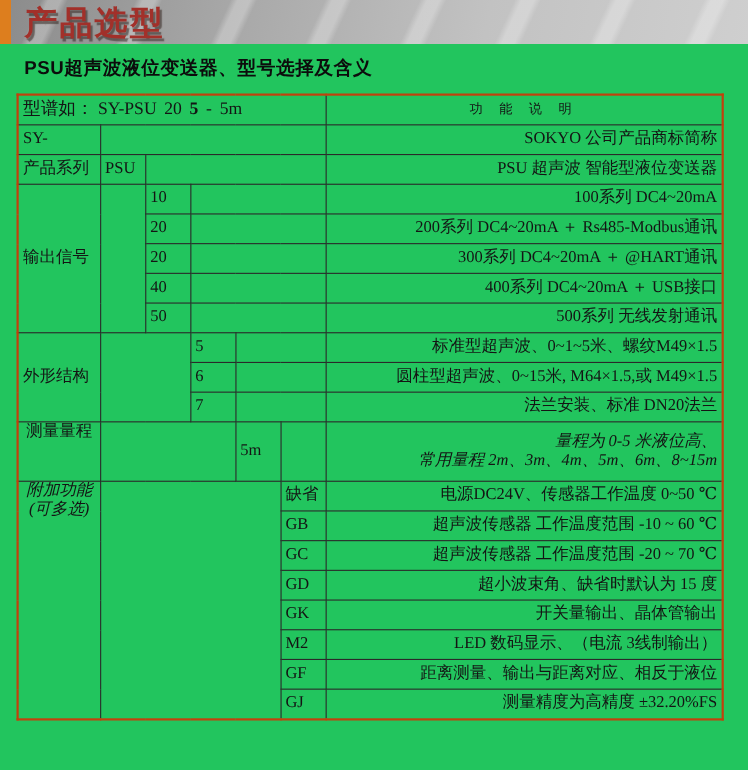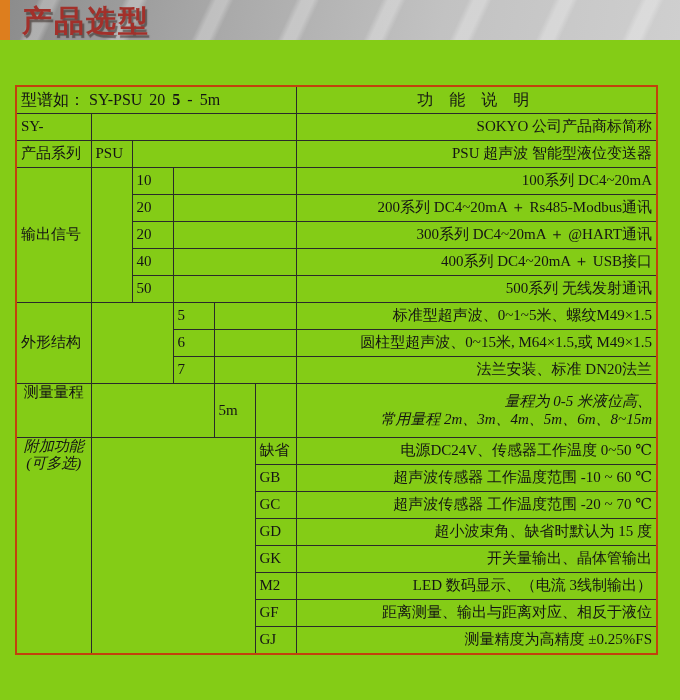--- a/index.html
+++ b/index.html
@@ -1,16 +1,16 @@
 <!DOCTYPE html>
 <html><head>
 <meta charset="utf-8">
 <style>
   html,body{margin:0;padding:0;background:#ffffff;}
-  .page{position:relative;width:680px;height:700px;background:#84cc16;overflow:hidden;
+  .page{position:relative;width:680px;height:700px;background:#22c55e;overflow:hidden;
         font-family:"Liberation Serif","DejaVu Serif",serif;color:#111;}
 
   
   .banner{position:absolute;left:0;top:0;width:680px;height:40px;
     background:
       repeating-linear-gradient(115deg, rgba(255,255,255,0) 0 34px, rgba(255,255,255,0.28) 40px 50px, rgba(255,255,255,0) 56px 78px),
       linear-gradient(100deg,#8b8b8b 0%,#a7a7a7 30%,#c2c2c2 65%,#cfcfcf 100%);}
   .accent-bar{position:absolute;left:0;top:0;width:10px;height:40px;background:#dd7e1e;}
   .banner-title{position:absolute;left:22px;top:1px;font-family:"Liberation Sans","DejaVu Sans",sans-serif;
     font-size:30px;font-weight:bold;color:#a2302a;letter-spacing:2px;
@@ -25,35 +25,36 @@
     table-layout:fixed;font-size:15px;color:#141414;}
   table.model{border:2px solid #c2410c;}
   table.model td{border:1px solid #2a2a2a;padding:0 4px;height:26px;line-height:1.15;overflow:hidden;}
   tr.r{height:27px;}
   tr.r-tall{height:54px;}
   td.label{padding-left:5px;}
   td.label-top{vertical-align:top;padding-top:3px;padding-left:5px;text-align:center;}
   td.code{text-align:left;padding:0 1px;}
   td.desc{padding-left:10px;text-align:right;}
   td.model-cell{padding-left:14px;font-size:16px;}
-  td.fn-header{text-align:center;letter-spacing:6px;font-size:16px;margin-left:32px;}
+  td.fn-header{text-align:center;letter-spacing:6px;font-size:12px;margin-left:32px;}
   .mp{margin-right:7px;}
   .mp-bold{font-weight:bold;margin-right:7px;}
   .two-line div{white-space:nowrap;font-style:italic;}
 </style>
 </head>
 <body>
 
 <div class="page">
 
   <div class="banner">
     <div class="accent-bar"></div>
     <div class="banner-title">产品选型</div>
   </div>
 
+  <div class="subtitle">PSU超声波液位变送器、型号选择及含义</div>
 
   <table class="model">
     <colgroup>
       <col style="width:75px">
         <col style="width:41px">
         <col style="width:41px">
       <col style="width:41px">
         <col style="width:41px">
         <col style="width:41px">
         <col>
@@ -166,18 +167,18 @@
     <tr class="r">
       <td class="code">M2</td>
       <td class="desc">LED 数码显示、（电流 3线制输出）</td>
     </tr>
     <tr class="r">
       <td class="code">GF</td>
       <td class="desc">距离测量、输出与距离对应、相反于液位</td>
     </tr>
     <tr class="r">
       <td class="code">GJ</td>
-      <td class="desc">测量精度为高精度 ±0.25%FS</td>
+      <td class="desc">测量精度为高精度 ±32.20%FS</td>
     </tr>
   </tbody>
     </table>
 
 </div>
 
 </body></html>

